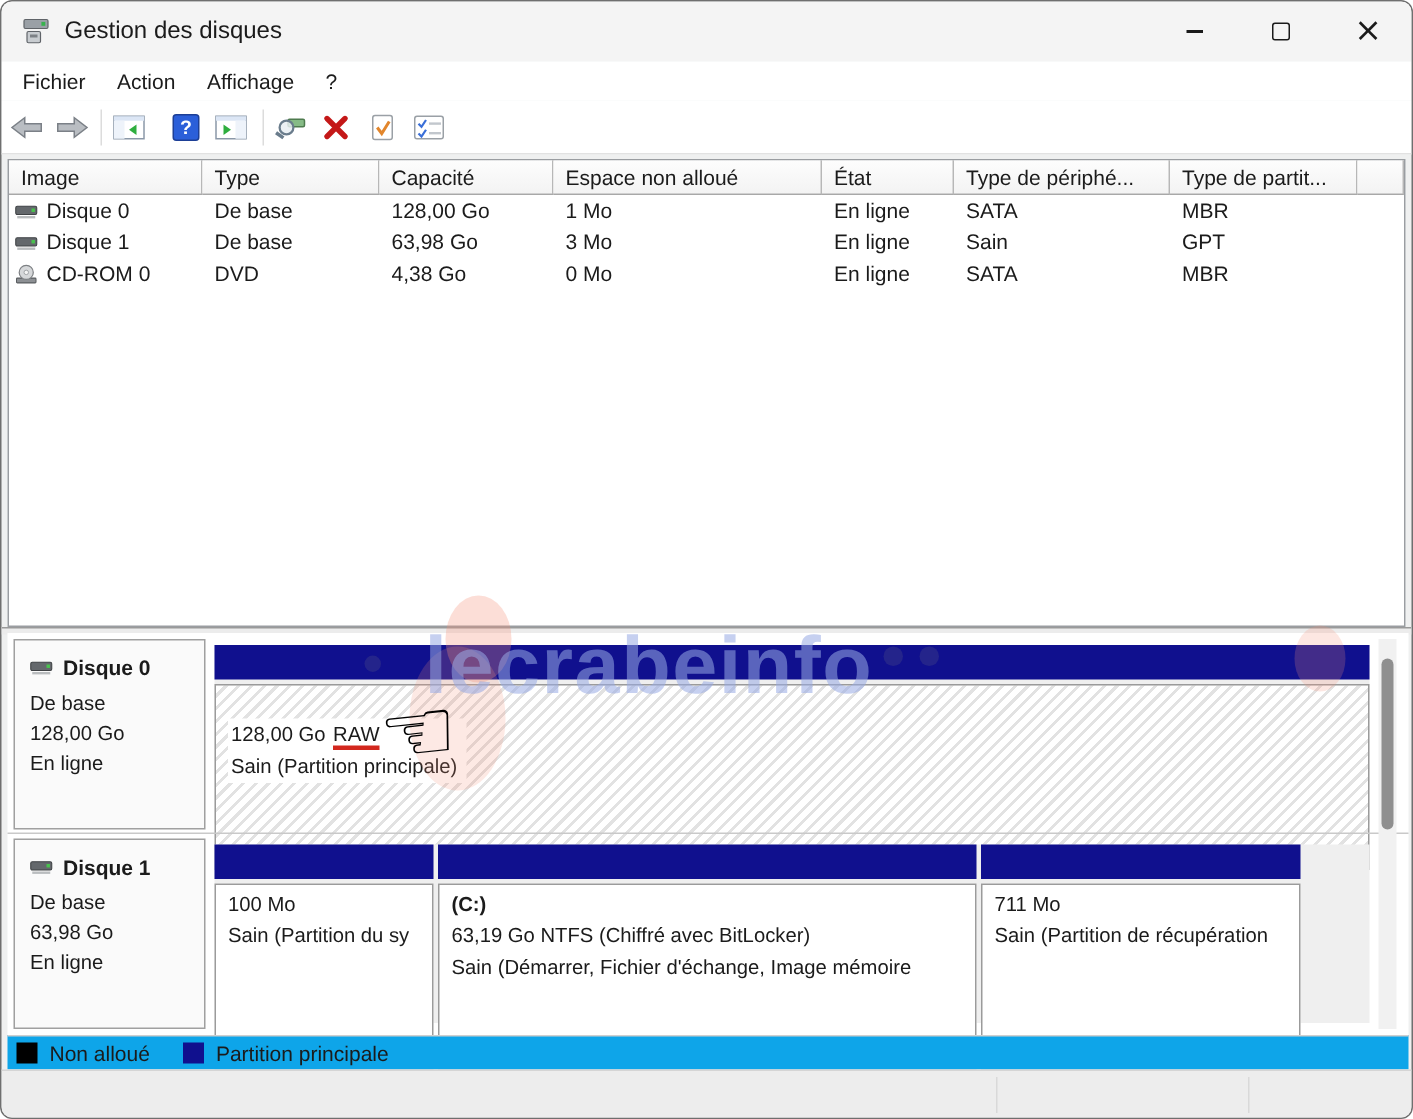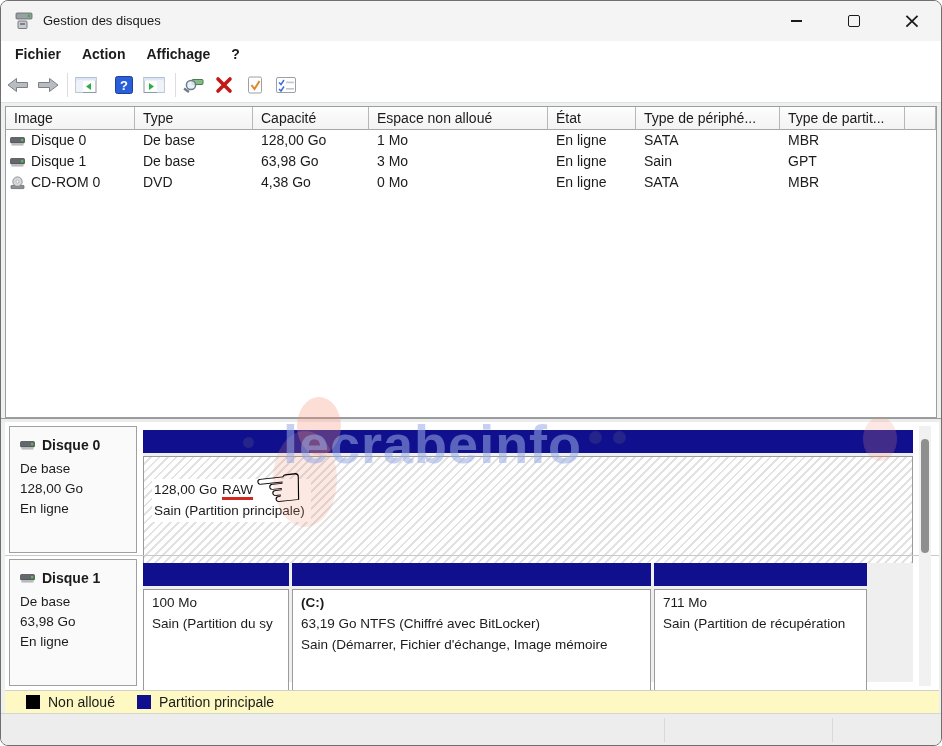--- a/index.html
+++ b/index.html
@@ -3,31 +3,31 @@
 <meta charset="utf-8">
 <style>
   html,body{margin:0;padding:0;background:#ffffff;}
   body{font-family:"Liberation Sans",sans-serif;color:#1b1b1b;}
   .window{position:relative;width:942px;height:746px;box-sizing:border-box;
     border:1px solid #6f6f6f;border-radius:8px;background:#eff0f0;overflow:hidden;}
 
   
   .titlebar{position:absolute;left:0;top:0;right:0;height:40px;background:#f4f4f4;}
   .title-icon{position:absolute;left:14px;top:10px;width:20px;height:19px;}
-  .title-text{position:absolute;left:42px;top:0;height:40px;line-height:40px;font-size:13px;}
+  .title-text{position:absolute;left:42px;top:0;height:40px;line-height:40px;font-size:16px;}
   .win-btn{position:absolute;top:0;width:50px;height:40px;display:flex;align-items:center;justify-content:center;}
   .btn-min{left:770px}.btn-max{left:828px}.btn-close{left:886px}
   .glyph-min{width:11px;height:1.4px;background:#1a1a1a;}
   .glyph-max{width:10px;height:10px;border:1.4px solid #1a1a1a;border-radius:2px;}
   .glyph-close{font-size:22px;line-height:1;color:#1a1a1a;font-family:"DejaVu Sans",sans-serif;}
 
   
   .menubar{position:absolute;left:0;top:40px;right:0;height:26px;background:#fff;
     display:flex;align-items:center;padding-left:14px;column-gap:21px;font-size:14px;}
-  .menu-item{cursor:default;font-weight:bold;}
+  .menu-item{cursor:default;}
   .toolbar{position:absolute;left:0;top:66px;right:0;height:35px;background:#fff;
     border-bottom:1px solid #e2e2e2;display:flex;align-items:center;padding-left:5px;}
   .tb{width:24px;height:24px;display:flex;align-items:center;justify-content:center;}
   .tb svg{display:block;}
   .tb-sep{width:1px;height:24px;background:#dcdcdc;}
 
   
   .listview{position:absolute;left:4px;top:105px;width:932px;height:312px;background:#fff;
     border:1px solid #9a9da1;box-sizing:border-box;}
   .lv-grid{display:grid;grid-template-columns:129px 118px 116px 179px 88px 144px 125px 1fr;}
@@ -58,22 +58,22 @@
   .hatched{background:repeating-linear-gradient(135deg,#ffffff 0px,#ffffff 4px,#e2e2e2 4px,#e2e2e2 6px);}
   .pline{font-size:13.5px;line-height:21px;white-space:nowrap;overflow:hidden;}
   .pline-bold{font-weight:bold;}
   .raw-patch{display:inline-block;background:#fff;padding:0 6px 1px 2px;margin-top:20px;}
   .raw-fs{margin-left:5px;border-bottom:3px solid #d3281e;padding-bottom:0px;}
   .row-sep{position:absolute;left:0;right:0;top:133px;height:1px;background:#c9c9c9;}
   .vscroll{position:absolute;left:914px;top:4px;width:12px;height:260px;background:#f1f1f1;}
   .vscroll-thumb{position:absolute;left:2px;top:13px;width:8px;height:114px;background:#8f8f8f;border-radius:5px;}
 
   
-  .legendbar{position:absolute;left:4px;top:689px;width:934px;height:23px;background:#fef9c3;
-    border-top:1px solid #cfcfcf;display:flex;align-items:center;padding-left:21px;box-sizing:border-box;font-size:14px;}
+  .legendbar{position:absolute;left:4px;top:689px;width:934px;height:23px;background:#0ea5e9;
+    border-top:1px solid #cfcfcf;display:flex;align-items:center;padding-left:6px;box-sizing:border-box;font-size:14px;}
   .legend-item{display:flex;align-items:center;gap:8px;margin-right:22px;}
   .legend-sq{width:14px;height:14px;}
   .sq-black{background:#000000;}
   .sq-navy{background:#10108e;}
   .statusbar{position:absolute;left:0;right:0;top:712px;height:33px;background:#ededed;border-top:1px solid #d5d5d5;}
   .status-div{position:absolute;top:4px;width:1px;height:24px;background:#d9d9d9;}
 
   
   .watermark{position:absolute;left:282px;top:412px;font-size:54px;font-weight:bold;letter-spacing:1px;
     color:rgba(152,170,228,0.55);z-index:25;pointer-events:none;font-family:"Liberation Sans",sans-serif;}

